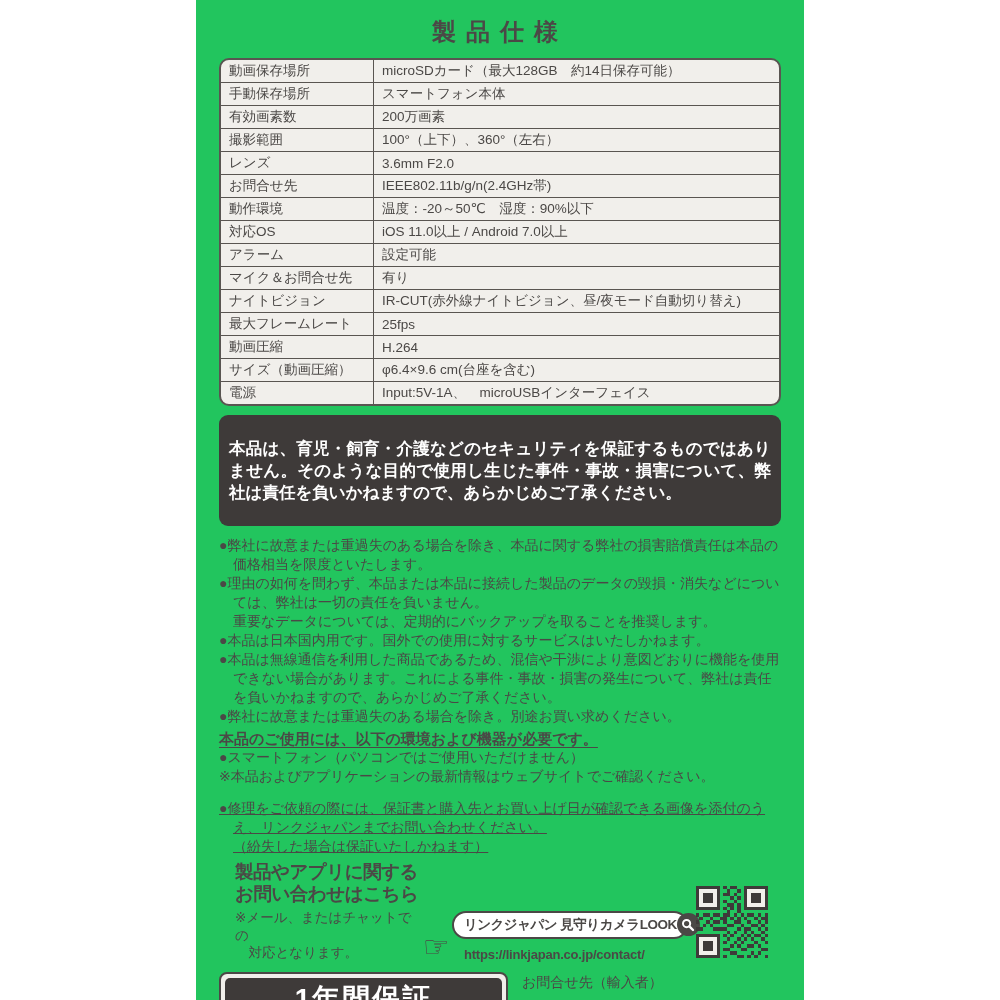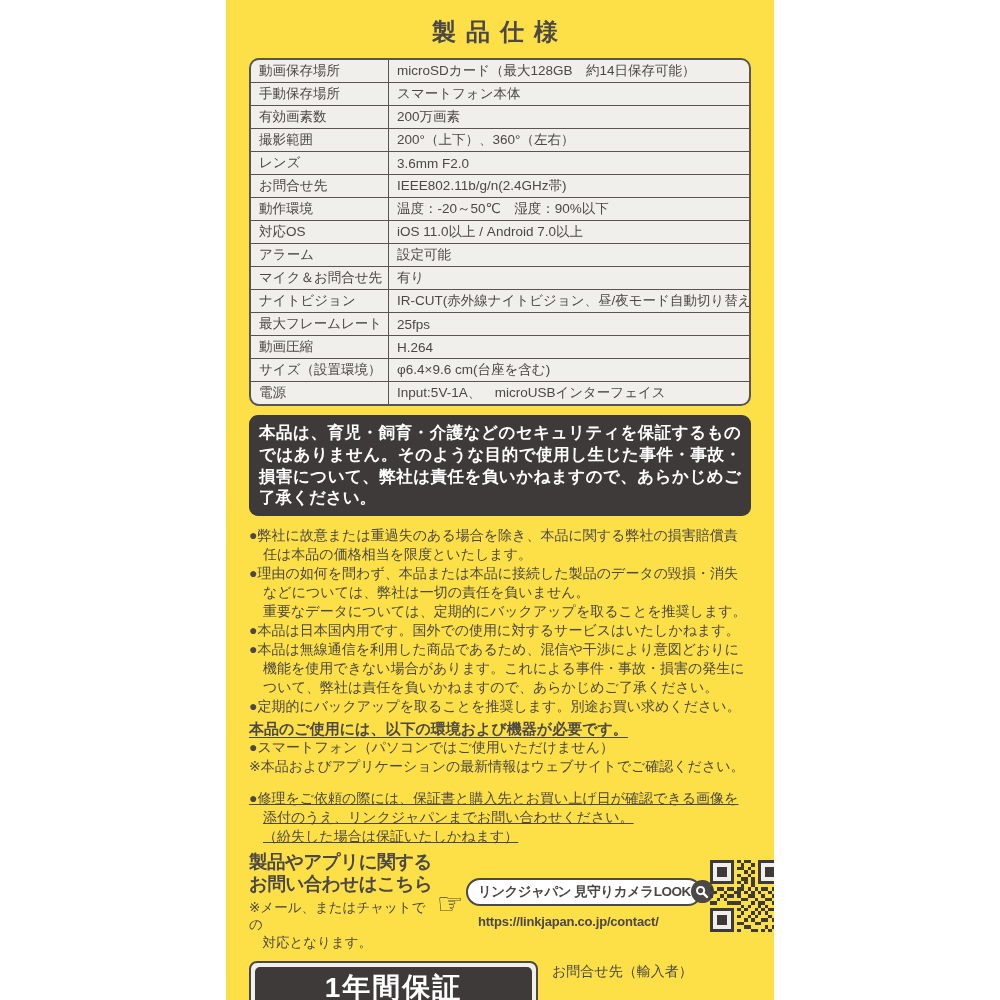--- a/index.html
+++ b/index.html
@@ -1,47 +1,47 @@
 <!DOCTYPE html>
 <html><head>
 <meta charset="utf-8">
 <style>
   html,body{margin:0;padding:0;background:#ffffff;}
   body{font-family:"Liberation Sans","DejaVu Sans",sans-serif;color:#4b4846;
        -webkit-font-smoothing:antialiased;}
-  .page{width:548px;height:1000px;margin:0 auto;background:#fde047;
+  .page{width:608px;height:1000px;margin:0 auto;background:#22c55e;
         box-sizing:border-box;padding:14px 23px 0 23px;overflow:hidden;}
 
   
   .title{font-size:24px;font-weight:bold;text-align:center;letter-spacing:10px;
          color:#4b4846;margin:2px 0 10px 0;}
 
   
   .spec-wrap{border:2px solid #595551;border-radius:10px;overflow:hidden;background:#f1efeb;}
   table.spec{border-collapse:collapse;width:100%;font-size:13.5px;color:#4b4846;}
   table.spec th,table.spec td{border-top:1.5px solid #595551;font-weight:normal;
         text-align:left;padding:2px 6px 2px 8px;height:16.5px;white-space:nowrap;}
   table.spec tr:first-child th,table.spec tr:first-child td{border-top:none;}
   table.spec th{width:138px;border-right:1.5px solid #595551;margin-left:24px;}
 
   
   .warnbox{background:#3e3a39;color:#ffffff;border-radius:9px;margin-top:9px;
-           padding:7px 10px;font-size:16.5px;font-weight:bold;line-height:1.32;
+           padding:23px 10px;font-size:16.5px;font-weight:bold;line-height:1.32;
            text-align:justify;}
 
   
   .notes{margin-top:10px;font-size:14px;line-height:19px;}
   .note-item{padding-left:14px;text-indent:-14px;white-space:pre-line;}
   .req-heading{margin-top:3px;font-size:15px;font-weight:bold;
                text-decoration:underline;text-underline-offset:3px;}
   .plain-note{font-size:14px;line-height:19px;}
   .repair{margin-top:13px;text-decoration:underline;}
 
   
-  .contact{display:flex;margin-top:5px;align-items:center;}
+  .contact{display:flex;margin-top:5px;align-items:flex-end;margin-left:16px;}
   .c-left{width:188px;flex:none;}
   .c-head{font-size:18.5px;font-weight:bold;line-height:1.18;letter-spacing:-0.5px;}
   .c-note{font-size:13.5px;line-height:1.3;margin-top:4px;white-space:pre-line;}
   .hand{flex:none;font-size:30px;line-height:30px;margin:6px 2px 0 0;color:#4b4846;}
   .c-mid{flex:none;width:236px;margin-top:4px;}
   .pill{display:flex;align-items:center;border:2px solid #4b4846;border-radius:17px;
         background:#ffffff;height:28px;padding:0 2px 0 10px;box-sizing:border-box;}
   .pill-text{flex:1;font-size:13.5px;font-weight:bold;white-space:nowrap;letter-spacing:-0.5px;}
   .mag-btn{flex:none;width:23px;height:23px;border-radius:50%;background:#4b4846;
            display:flex;align-items:center;justify-content:center;}
@@ -74,21 +74,21 @@
       <tr>
             <th>手動保存場所</th>
             <td>スマートフォン本体</td>
           </tr>
       <tr>
             <th>有効画素数</th>
             <td>200万画素</td>
           </tr>
       <tr>
             <th>撮影範囲</th>
-            <td>200°（上下）、360°（左右）</td>
+            <td>100°（上下）、360°（左右）</td>
           </tr>
       <tr>
             <th>レンズ</th>
             <td>3.6mm  F2.0</td>
           </tr>
       <tr>
             <th>お問合せ先</th>
             <td>IEEE802.11b/g/n(2.4GHz帯)</td>
           </tr>
       <tr>
@@ -113,40 +113,40 @@
           </tr>
       <tr>
             <th>最大フレームレート</th>
             <td>25fps</td>
           </tr>
       <tr>
             <th>動画圧縮</th>
             <td>H.264</td>
           </tr>
       <tr>
-            <th>サイズ（設置環境）</th>
+            <th>サイズ（動画圧縮）</th>
             <td>φ6.4×9.6 cm(台座を含む)</td>
           </tr>
       <tr>
             <th>電源</th>
             <td>Input:5V-1A、　microUSBインターフェイス</td>
           </tr>
     </tbody>
       </table>
   </div>
 
   <div class="warnbox">本品は、育児・飼育・介護などのセキュリティを保証するものではありません。そのような目的で使用し生じた事件・事故・損害について、弊社は責任を負いかねますので、あらかじめご了承ください。</div>
 
   <div class="notes">
     <div class="note-item">●弊社に故意または重過失のある場合を除き、本品に関する弊社の損害賠償責任は本品の価格相当を限度といたします。</div>
     <div class="note-item">●理由の如何を問わず、本品または本品に接続した製品のデータの毀損・消失などについては、弊社は一切の責任を負いません。
 重要なデータについては、定期的にバックアップを取ることを推奨します。</div>
     <div class="note-item">●本品は日本国内用です。国外での使用に対するサービスはいたしかねます。</div>
     <div class="note-item">●本品は無線通信を利用した商品であるため、混信や干渉により意図どおりに機能を使用できない場合があります。これによる事件・事故・損害の発生について、弊社は責任を負いかねますので、あらかじめご了承ください。</div>
-    <div class="note-item">●定期的にバックアップを取ることを推奨します。別途お買い求めください。</div>
+    <div class="note-item">●弊社に故意または重過失のある場合を除き。別途お買い求めください。</div>
 
     <div class="req-heading">本品のご使用には、以下の環境および機器が必要です。</div>
     <div class="note-item">●スマートフォン（パソコンではご使用いただけません）</div>
     <div class="plain-note">※本品およびアプリケーションの最新情報はウェブサイトでご確認ください。</div>
 
     <div class="note-item repair">●修理をご依頼の際には、保証書と購入先とお買い上げ日が確認できる画像を添付のうえ、リンクジャパンまでお問い合わせください。
 （紛失した場合は保証いたしかねます）</div>
   </div>
 
   <div class="contact">

